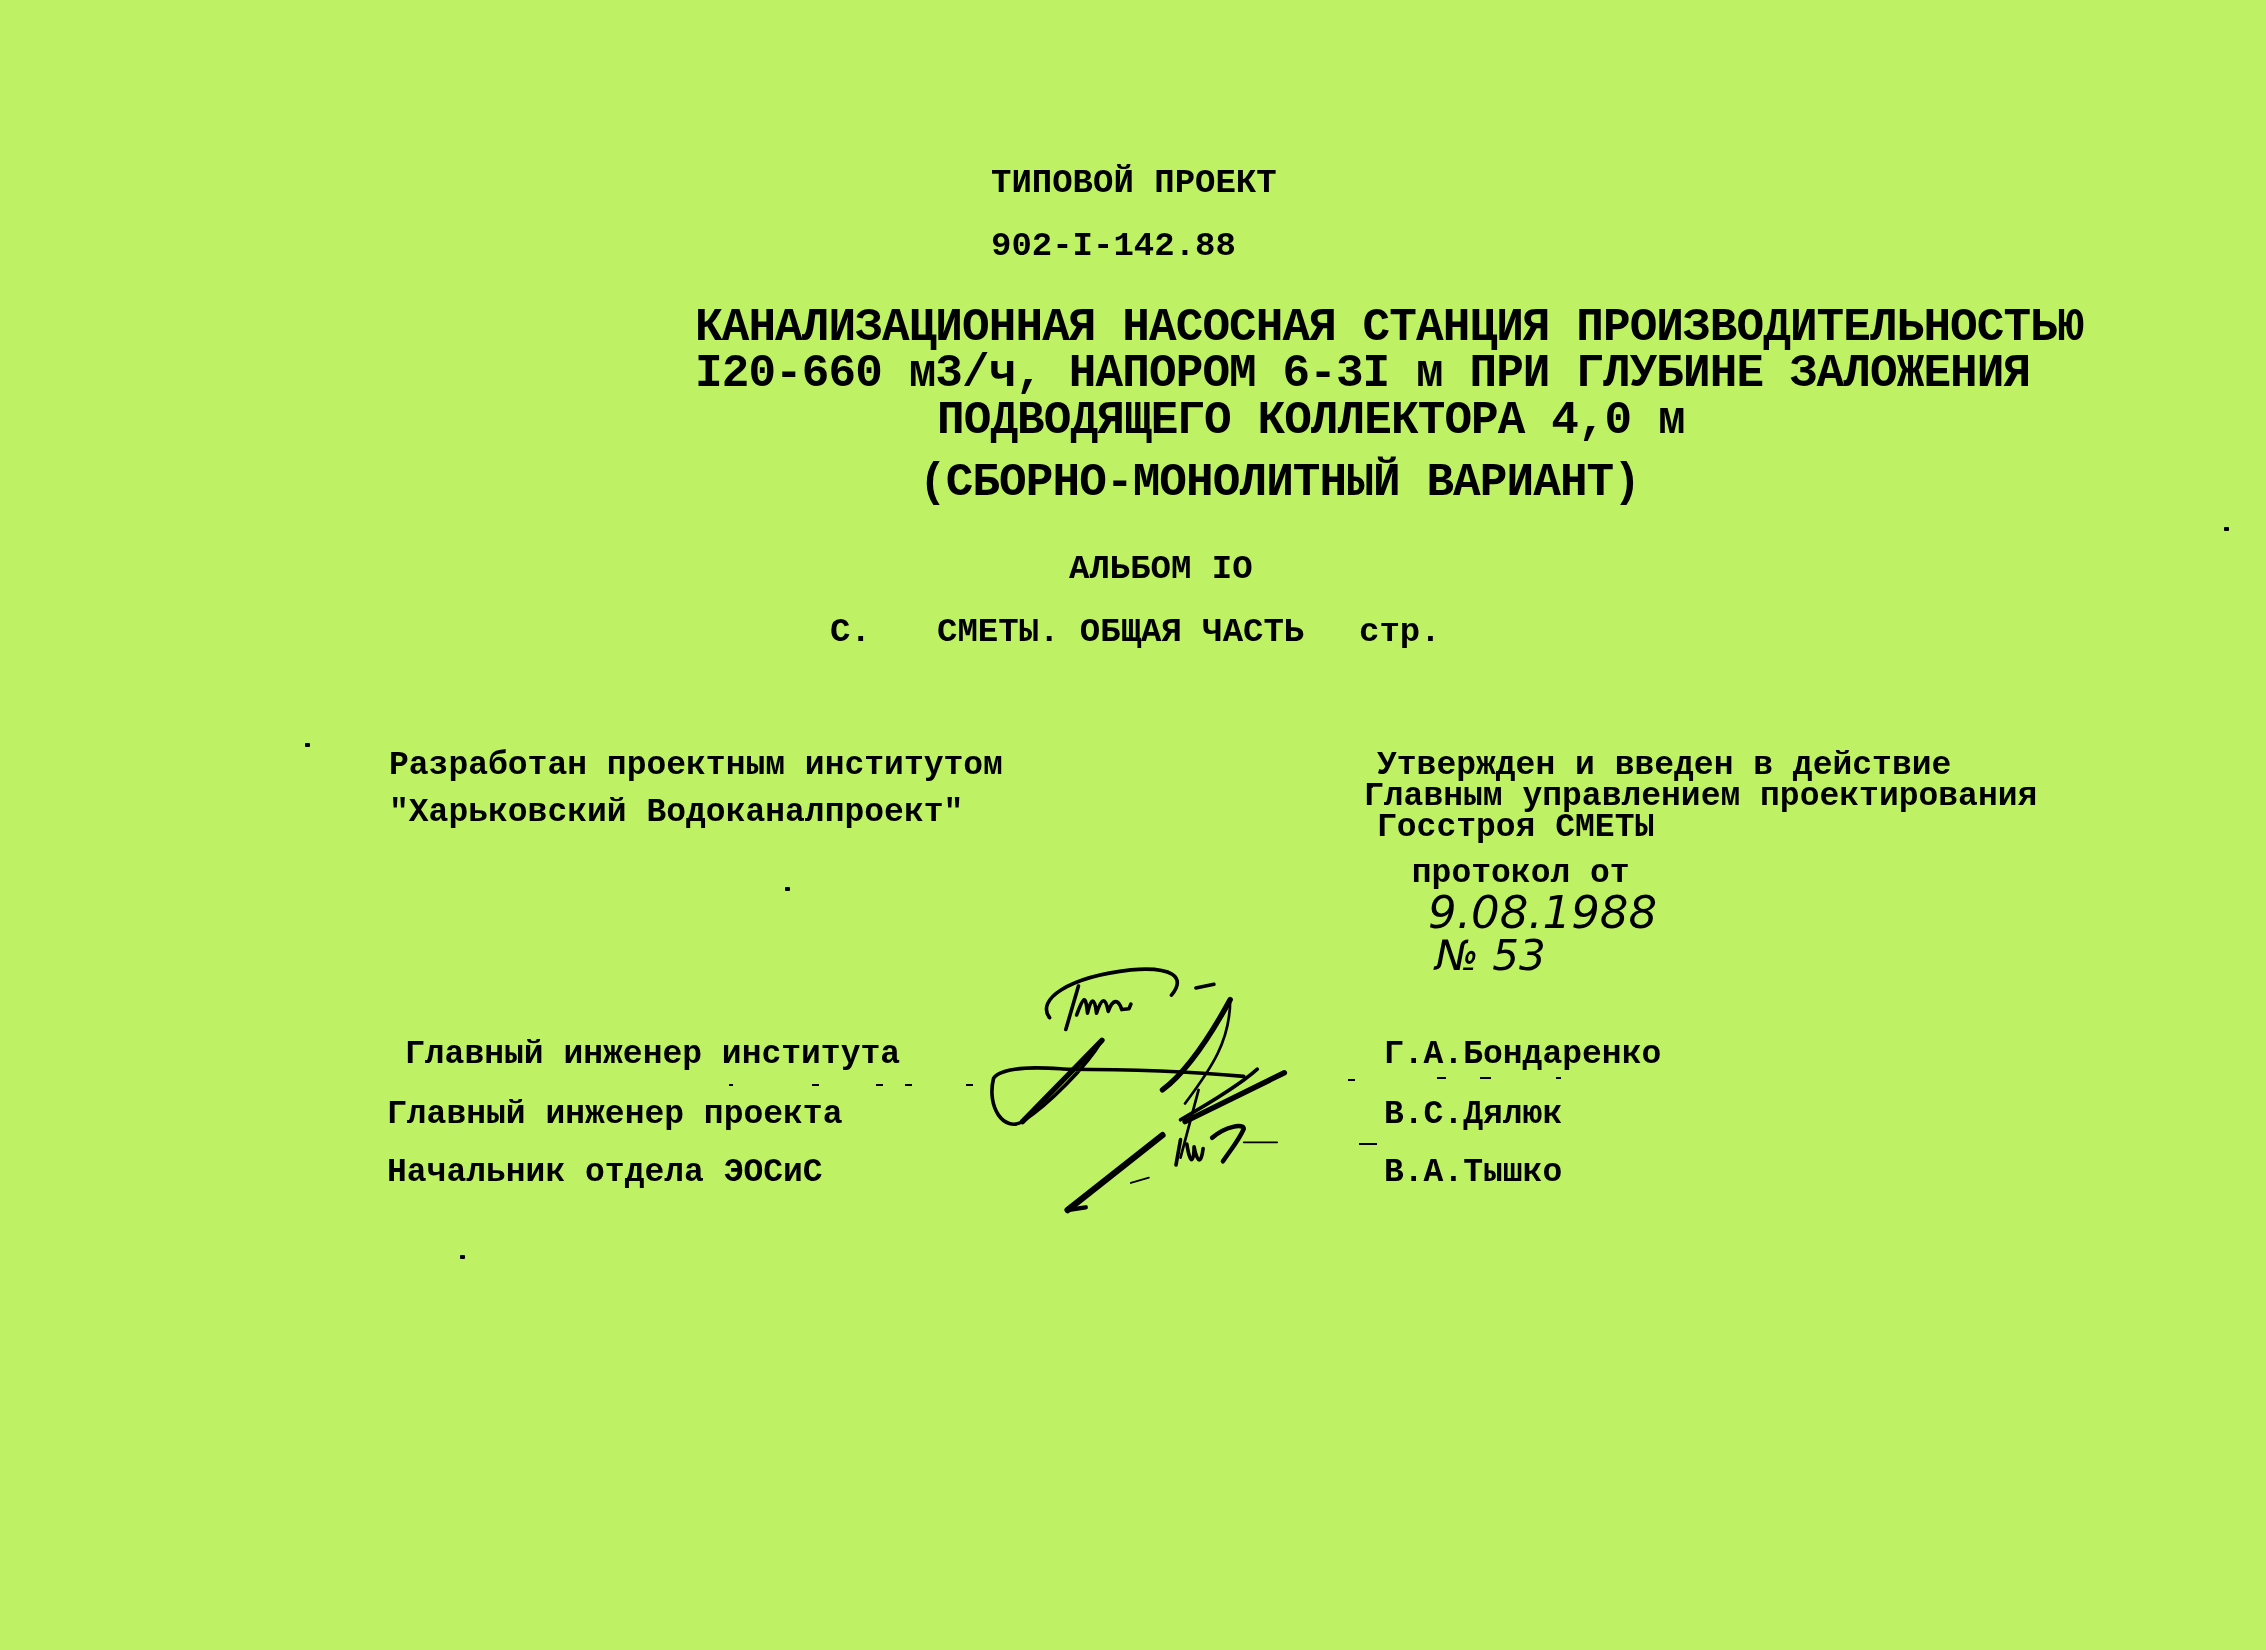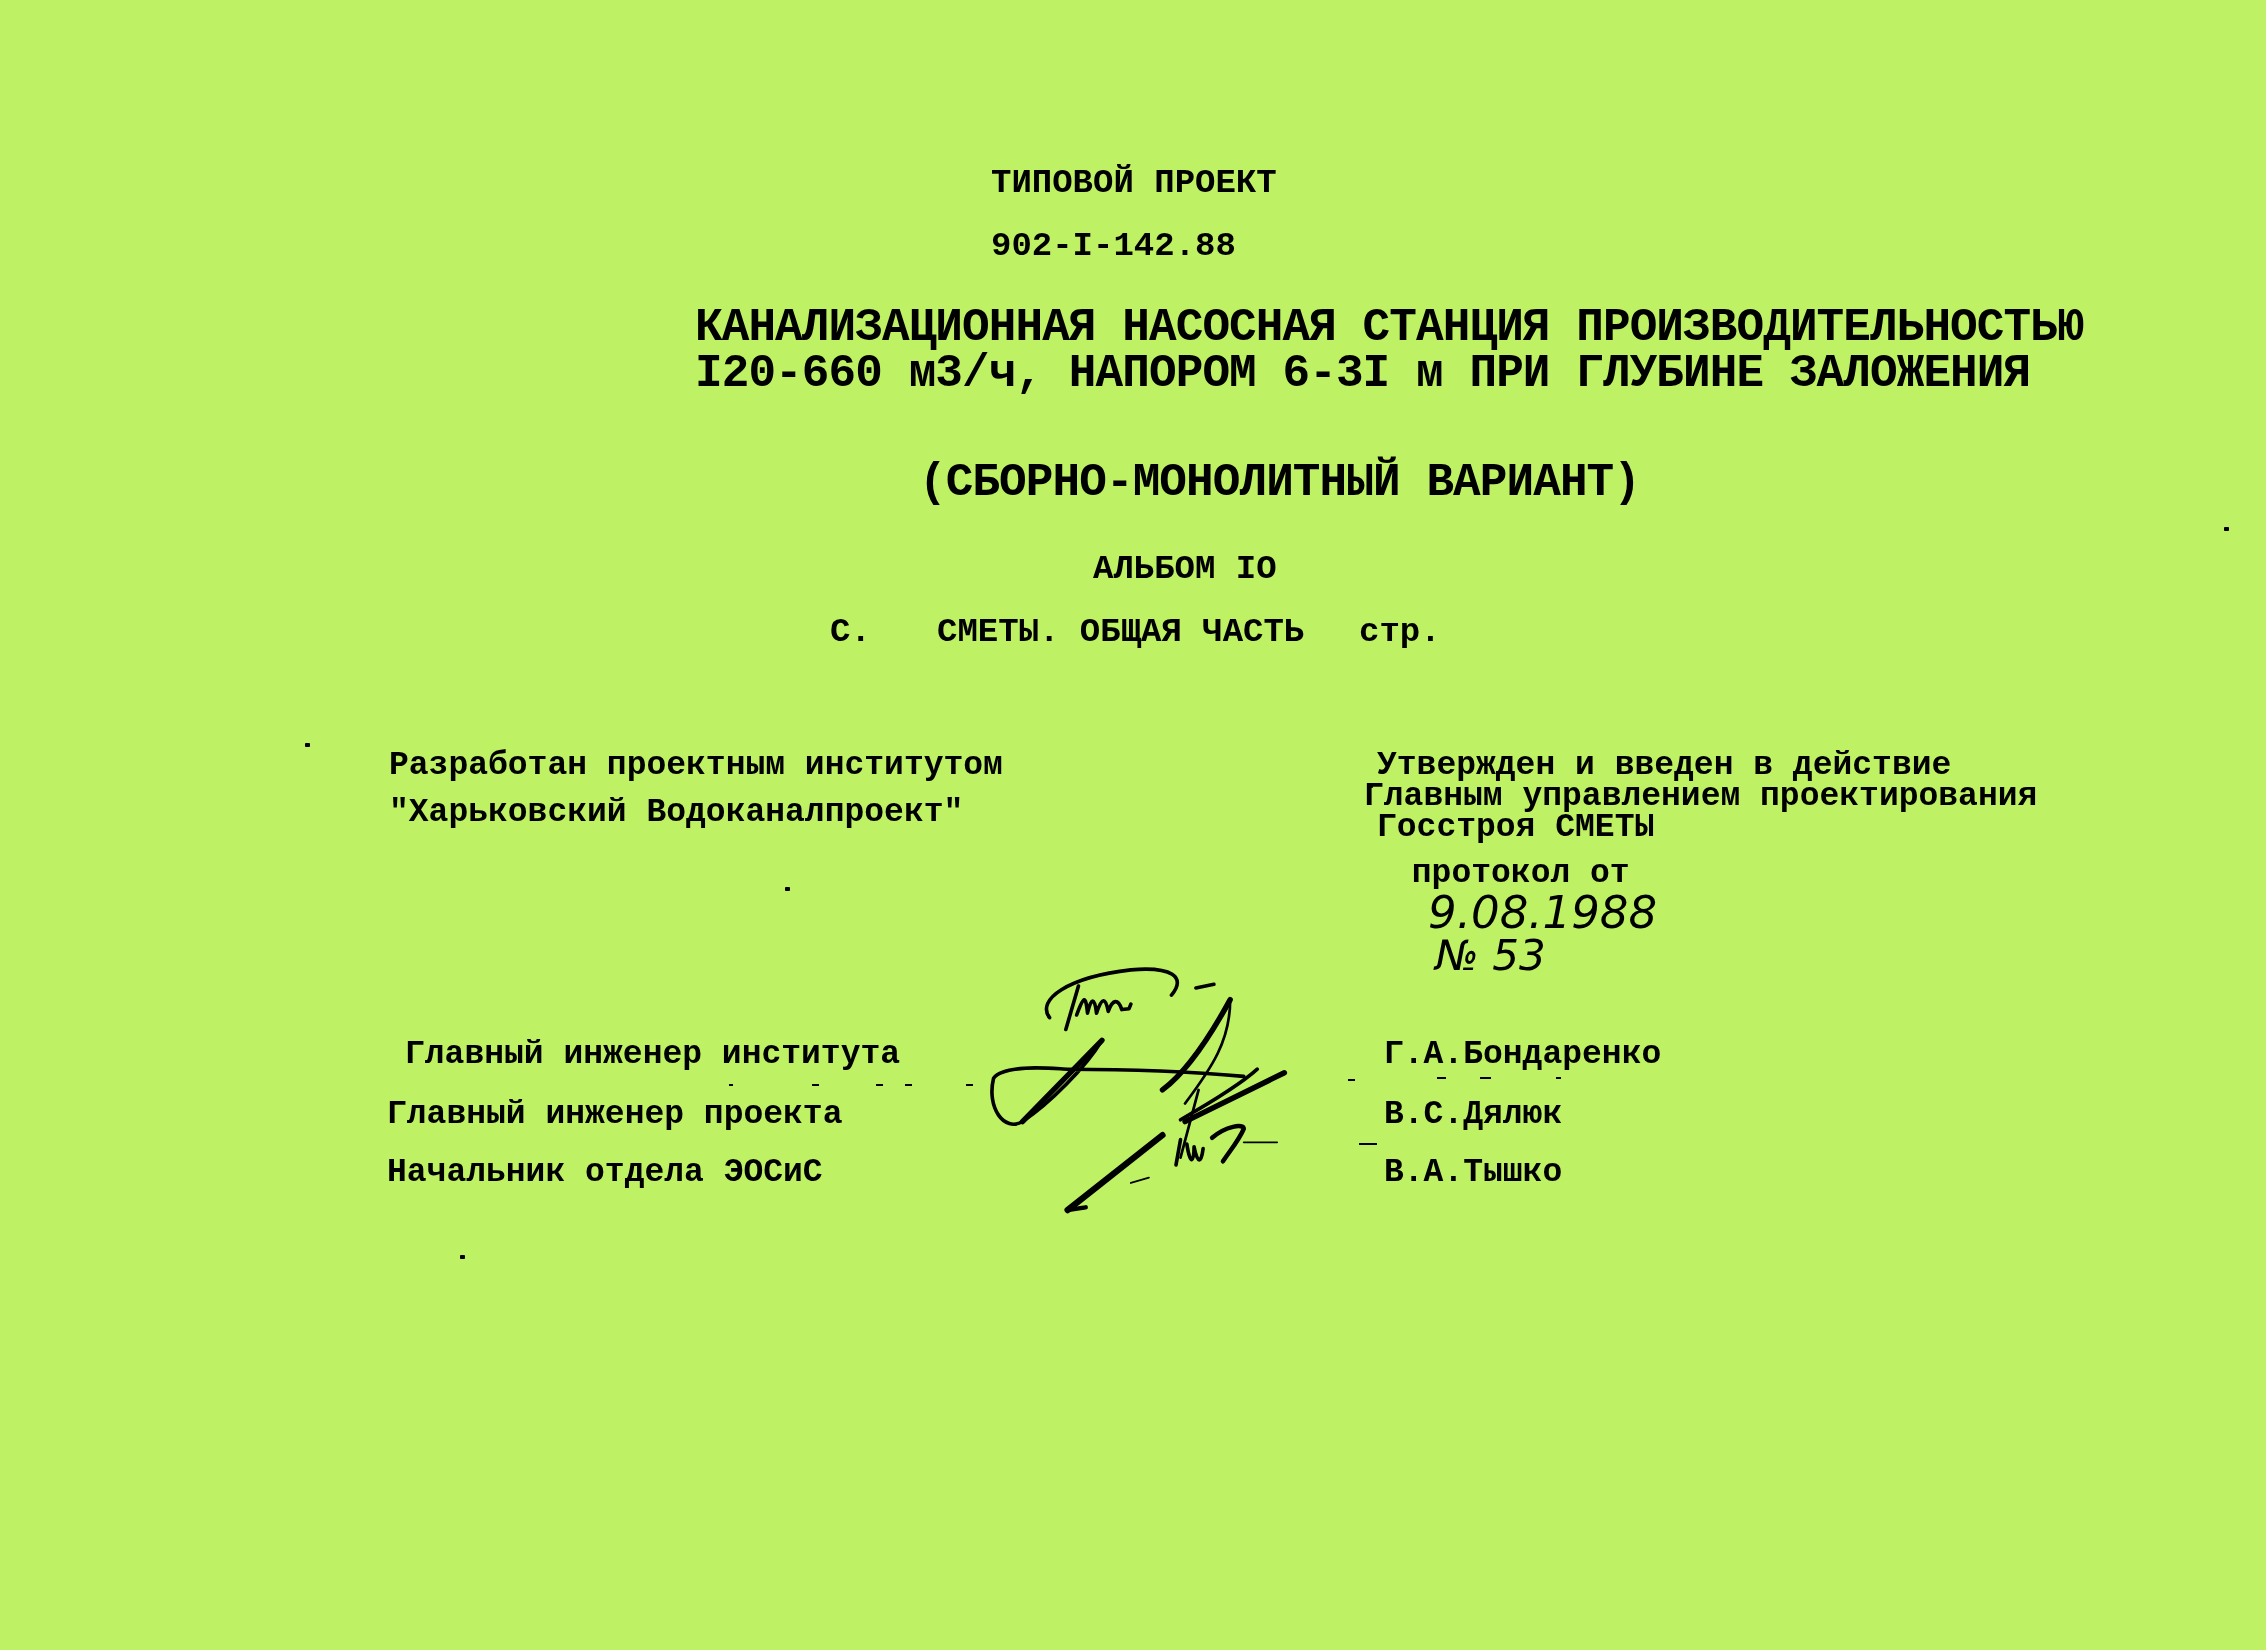--- a/index.html
+++ b/index.html
@@ -60,23 +60,24 @@
 </head>
 <body>
 
 <div class="page">
 
   <div class="t title-small" style="left:991px; top:166px;">ТИПОВОЙ ПРОЕКТ</div>
   <div class="t title-small" style="left:991px; top:229px;">902-I-142.88</div>
 
   <div class="t title-main" style="left:695px; top:305px;">КАНАЛИЗАЦИОННАЯ НАСОСНАЯ СТАНЦИЯ ПРОИЗВОДИТЕЛЬНОСТЬЮ</div>
   <div class="t title-main" style="left:695px; top:351px;">I20-660 м3/ч, НАПОРОМ 6-3I м ПРИ ГЛУБИНЕ ЗАЛОЖЕНИЯ</div>
+  <div class="t title-main" style="left:937px; top:398px;">ПОДВОДЯЩЕГО КОЛЛЕКТОРА 4,0 м</div>
   <div class="t title-main" style="left:919px; top:460px;">(СБОРНО-МОНОЛИТНЫЙ ВАРИАНТ)</div>
 
-  <div class="t title-small" style="left:1093px; top:552px;">АЛЬБОМ IO</div>
+  <div class="t title-small" style="left:1069px; top:552px;">АЛЬБОМ IO</div>
   <div class="t title-small" style="left:830px; top:615px;">С.</div>
   <div class="t title-small" style="left:937px; top:615px;">СМЕТЫ. ОБЩАЯ ЧАСТЬ</div>
   <div class="t title-small" style="left:1174px; top:615px; left:1359px;">стр.</div>
 
   <div class="t body-text" style="left:389px; top:749px;">Разработан проектным институтом</div>
   <div class="t body-text" style="left:389px; top:796px;">"Харьковский Водоканалпроект"</div>
 
   <div class="t body-text" style="left:1377px; top:749px;">Утвержден и введен в действие</div>
   <div class="t body-text" style="left:1364px; top:780px;font-family:Liberation Mono, monospace;">Главным управлением проектирования</div>
   <div class="t body-text" style="left:1377px; top:811px;">Госстроя СМЕТЫ</div>

